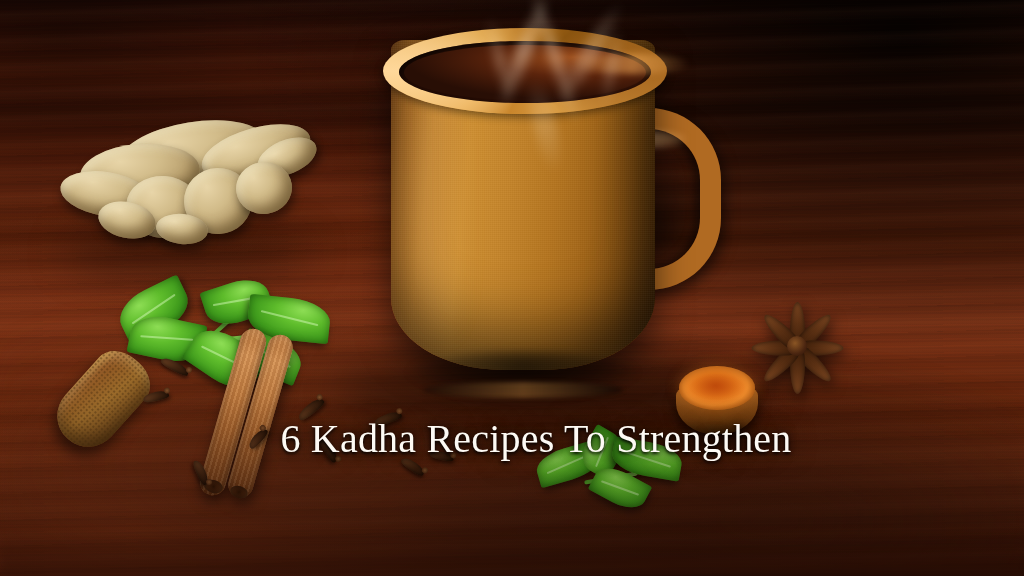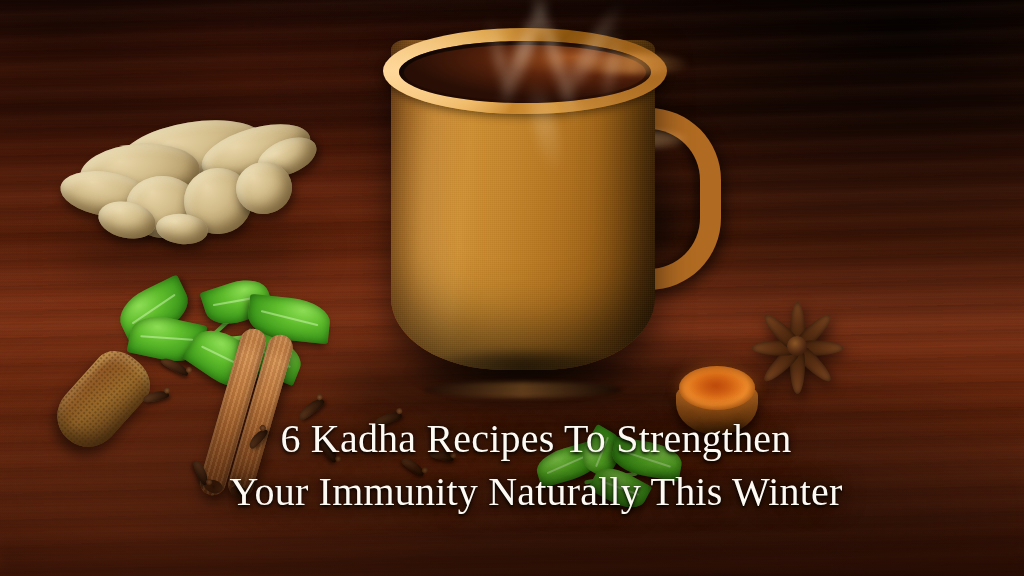--- a/index.html
+++ b/index.html
@@ -378,17 +378,16 @@
     <div class="stem" style="left:48px;top:44px;width:54px;height:4px;transform:rotate(-10deg);"></div>
     <div class="leaf" style="left:0px;top:16px;width:64px;height:32px;transform:rotate(-16deg);"></div>
     <div class="leaf" style="left:44px;top:2px;width:44px;height:36px;transform:rotate(-60deg);"></div>
     <div class="leaf" style="left:76px;top:10px;width:70px;height:34px;transform:rotate(10deg) scaleX(-1);"></div>
     <div class="leaf" style="left:56px;top:40px;width:56px;height:32px;transform:rotate(28deg);"></div>
   </div>
 
   <div class="title-scrim"></div>
   <div id="title-block">
     <span class="tline">6 Kadha Recipes To Strengthen</span>
-    <span class="tline">Your Immunity Naturally This Winter</span>
   </div>
 
   <div class="fg-blur"></div>
 </div>
 
 </body></html>

